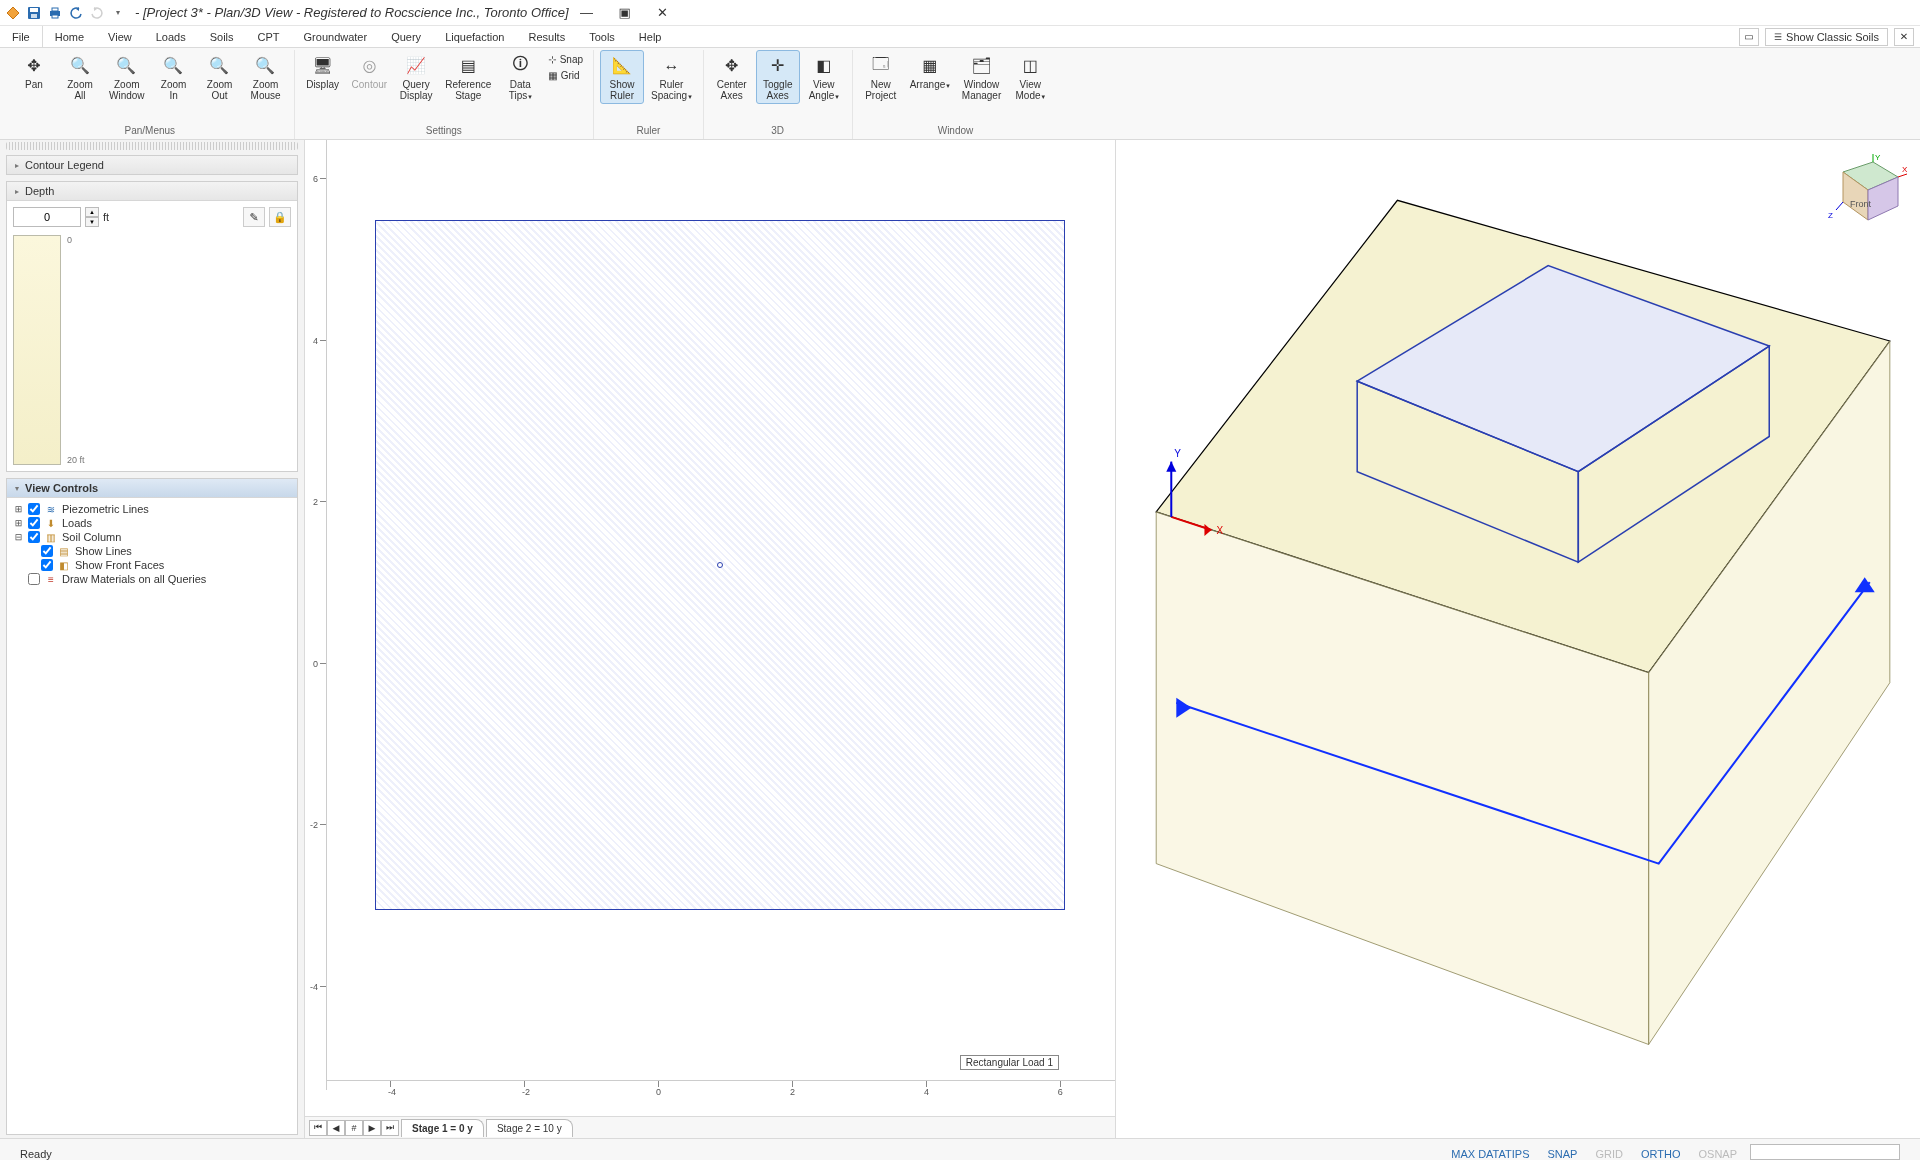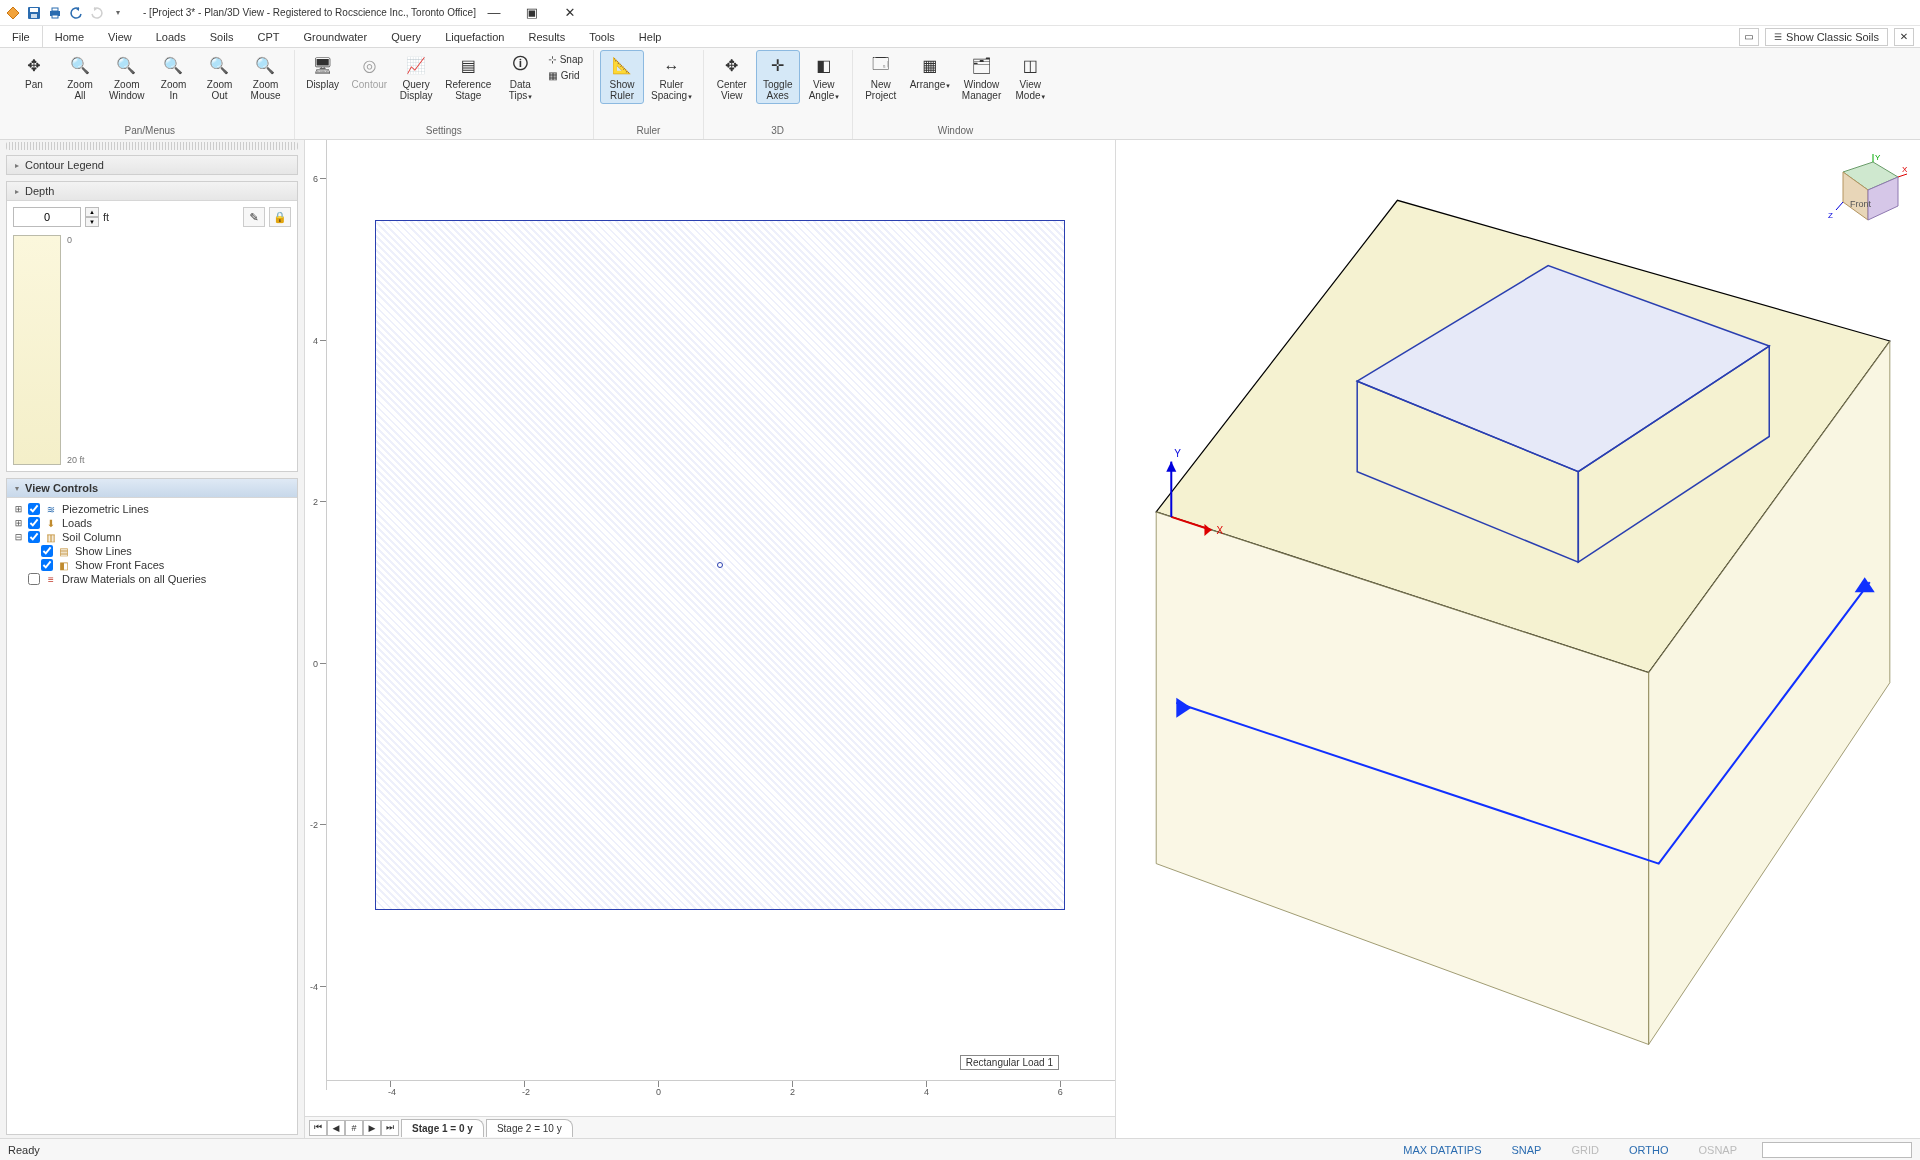--- a/index.html
+++ b/index.html
@@ -3,21 +3,21 @@
 <meta charset="utf-8">
 <style>
 * { box-sizing: border-box; margin: 0; padding: 0; font-family: "Segoe UI", Tahoma, sans-serif; }
 html, body { width: 1920px; height: 1160px; overflow: hidden; background: #fff; }
 body { font-size: 11px; color: #333; display: flex; flex-direction: column; }
 
 
 .titlebar { height: 26px; display: flex; align-items: center; padding: 0 4px; background: #fff; border-bottom: 1px solid #e5e5e5; }
 .titlebar .qat { display: flex; gap: 3px; align-items: center; }
 .qat-btn { width: 18px; height: 18px; display:flex; align-items:center; justify-content:center; border-radius:2px; cursor:pointer; }
-.title-text { margin-left: 16px; font-size: 10px; color: #333; flex:0 0 auto; }
+.title-text { margin-left: 8px; font-size: 13px; color: #333; flex:0 0 auto;font-style:italic; }
 .title-center { flex:1; display:flex; justify-content:center; }
 .search-box { width: 320px; height:20px; border:1px solid #ccc; padding:0 6px; font-size:11px; color:#888; background:#fff; }
 .win-controls { display:flex; gap:2px; }
 .win-btn { width:36px; height:22px; display:flex; align-items:center; justify-content:center; cursor:pointer; font-size:13px; }
 
 
 .menubar { height: 22px; display:flex; align-items:stretch; background:#fff; border-bottom:1px solid #dadada; }
 .menu-item { padding:0 12px; display:flex; align-items:center; font-size:11px; cursor:pointer; }
 .menu-item.file { background:#fff; border-right:1px solid #dadada; font-weight:normal; }
 .menu-item.active { background:#fff; border-top:2px solid #fff; border-bottom:2px solid #fff; position:relative; }
@@ -84,21 +84,21 @@
 .load-label { position:absolute; right:56px; bottom:46px; border:1px solid #888; background:#fff; padding:1px 5px; font-size:10px;}
 .stage-tabs { height:22px; border-top:1px solid #dadada; display:flex; align-items:center; gap:0; padding-left:4px; background:#f7f7f7; font-size:10px;}
 .stb { width:18px; height:16px; border:1px solid #bbb; background:#fff; display:flex; align-items:center; justify-content:center; cursor:pointer; font-size:9px;}
 .stage-tab { padding:0 10px; height:18px; border:1px solid #bbb; border-bottom:none; margin-left:2px; display:flex; align-items:center; background:#fff; cursor:pointer; border-radius:0 8px 0 0;}
 .stage-tab.active { font-weight:bold; background:#fff; }
 
 .canvas3d { position:absolute; inset:0; background:#fff; }
 .cube-gizmo { position:absolute; top:12px; right:12px; width:90px; height:80px; }
 
 
-.statusbar { height:22px; border-top:1px solid #dadada; background:#f7f7f7; display:flex; align-items:center; padding:0 8px; font-size:11px; gap:20px;}
+.statusbar { height:22px; border-top:1px solid #dadada; background:#f7f7f7; display:flex; align-items:flex-end; padding:0 20px; font-size:11px; gap:8px;}
 .statusbar .spacer{flex:1;}
 .status-seg { padding:0 5px; color:#2b6cb0; cursor:pointer;}
 .status-seg.dim { color:#bbb; }
 .coord-box { width:150px; height:16px; border:1px solid #bbb; background:#fff;}
 </style>
 </head>
 <body>
 
 <div class="titlebar">
   <div class="qat">
@@ -256,21 +256,21 @@
         </div>
     </div>
     <div class="ribbon-group-label">Ruler</div>
   </div>
 
   <div class="ribbon-group">
     <div class="ribbon-row">
       <div class="ribbon-btn">
           <div class="ribbon-icon">✥</div>
           <div class="ribbon-label">Center
-View</div>
+Axes</div>
         </div>
       <div class="ribbon-btn active">
           <div class="ribbon-icon">✛</div>
           <div class="ribbon-label">Toggle
 Axes</div>
         </div>
       <div class="ribbon-btn">
           <div class="ribbon-icon">◧</div>
           <div class="ribbon-label"><span>View
 Angle</span><span class="dd-arrow">▾</span></div>

